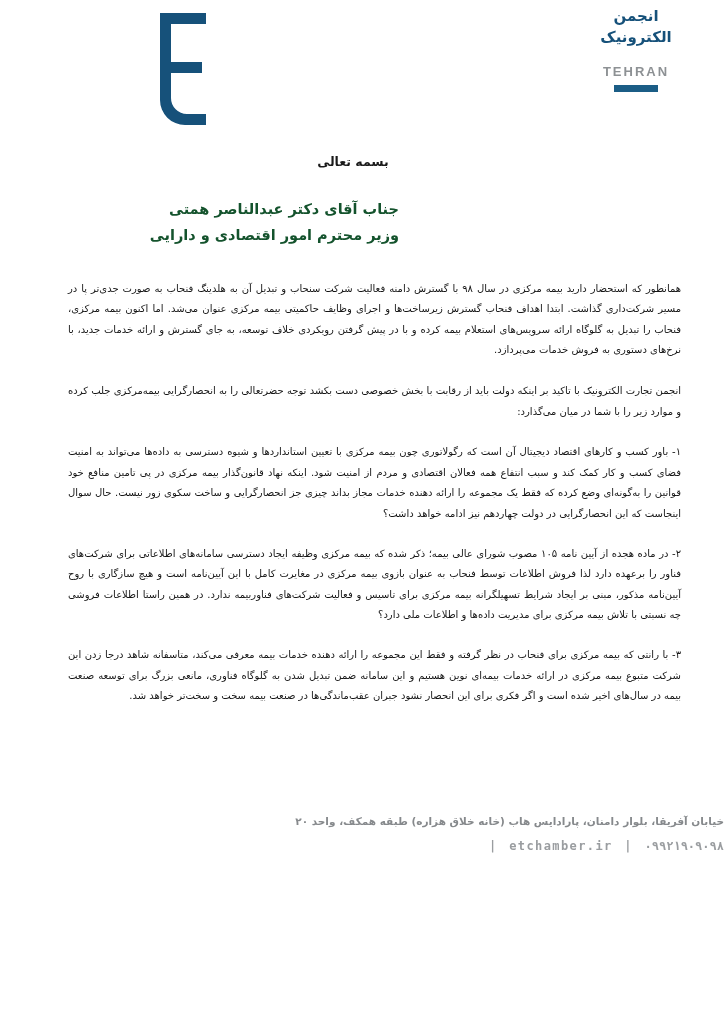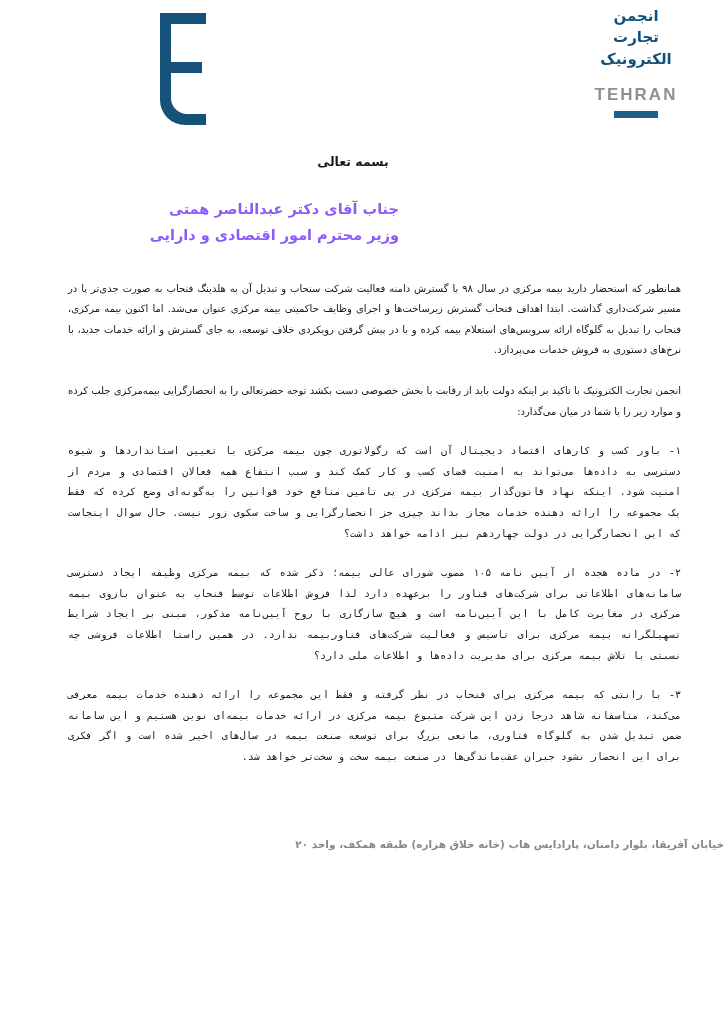--- a/index.html
+++ b/index.html
@@ -52,21 +52,21 @@
     font-size: 15px;
     line-height: 1.42;
     direction: rtl;
     letter-spacing: 0px;
   }
   .brand-fa div { white-space: nowrap; }
   .brand-en {
     margin-top: 15px;
     color: #8d9194;
     font-weight: bold;
-    font-size: 17px;
+    font-size: 13px;
     letter-spacing: 2.0px;
     direction: ltr;
     font-family: "Liberation Sans", sans-serif;
   }
   .brand-rule {
     margin: 6px auto 0;
     width: 44px;
     height: 7px;
     background: #1b5d86;
   }
@@ -90,42 +90,42 @@
     transform: translateX(-22px);
   }
 
   .addressee {
     margin: 28px 66px 0 0;
     direction: rtl;
     text-align: right;
     font-size: 14.5px;
     font-weight: bold;
     line-height: 1.78;
-    color: #8b5cf6;
+    color: #14532d;
     padding-right: 272px;
   }
   .addressee div { white-space: nowrap; }
 
   .body-copy {
     margin: 0;
     padding: 0 56px 0 55px;
     direction: rtl;
   }
   .para {
     margin: 0 0 20px 0;
     font-size: 10px;
     line-height: 2.06;
     text-align: justify;
     text-align-last: right;
     color: #151515;
     font-weight: normal;
   }
   .para.first { margin-top: 30px; }
   .para.lead  { }
-  .para.item  { margin-bottom: 19px; font-family: Liberation Mono, monospace; }
+  .para.item  { margin-bottom: 19px; }
 
   
   .footer {
     position: absolute;
     left: 0;
     bottom: 55px;
     width: 724px;
     text-align: right;
     direction: rtl;
     color: #8f9295;
@@ -155,21 +155,20 @@
 
     <div class="logo-mark">
       <svg width="58" height="118" viewBox="0 0 58 118" xmlns="http://www.w3.org/2000/svg">
         <path d="M8 3 H54 V14 H19 V52 H50 V63 H19 V88 a16 16 0 0 0 16 16 H54 V115 H33 A25 25 0 0 1 8 90 Z" fill="#16517a"></path>
       </svg>
     </div>
 
     <div class="brand-block">
       <div class="brand-fa">
         <div>انجمن</div>
-        <div>تجارت</div>
         <div>الکترونیک</div>
       </div>
       <div class="brand-en">TEHRAN</div>
       <div class="brand-rule"></div>
     </div>
 
   </div>
 
   <div class="sheet">
 
@@ -185,15 +184,21 @@
       <p class="para lead">انجمن تجارت الکترونیک با تاکید بر اینکه دولت باید از رقابت با بخش خصوصی دست بکشد توجه حضرتعالی را به انحصارگرایی بیمه‌مرکزی جلب کرده و موارد زیر را با شما در میان می‌گذارد:</p>
       <p class="para item">۱- باور کسب و کارهای اقتصاد دیجیتال آن است که رگولاتوری چون بیمه مرکزی با تعیین استانداردها و شیوه دسترسی به داده‌ها می‌تواند به امنیت فضای کسب و کار کمک کند و سبب انتفاع همه فعالان اقتصادی و مردم از امنیت شود. اینکه نهاد قانون‌گذار بیمه مرکزی در پی تامین منافع خود قوانین را به‌گونه‌ای وضع کرده که فقط یک مجموعه را ارائه دهنده خدمات مجاز بداند چیزی جز  انحصارگرایی و ساخت سکوی زور نیست. حال سوال اینجاست که این انحصارگرایی در دولت چهاردهم نیز ادامه خواهد داشت؟</p>
       <p class="para item">۲- در ماده هجده از آیین نامه ۱۰۵ مصوب شورای عالی بیمه؛ ذکر شده که بیمه مرکزی وظیفه ایجاد دسترسی سامانه‌های اطلاعاتی برای شرکت‌های فناور را برعهده دارد لذا فروش اطلاعات توسط فنحاب به عنوان بازوی بیمه مرکزی در مغایرت کامل با این آیین‌نامه است و هیچ سازگاری با روح آیین‌نامه مذکور، مبنی بر ایجاد شرایط تسهیلگرانه بیمه مرکزی برای تاسیس و فعالیت شرکت‌های فناوربیمه ندارد. در همین راستا اطلاعات فروشی چه نسبتی با تلاش بیمه مرکزی برای مدیریت داده‌ها و اطلاعات ملی دارد؟</p>
       <p class="para item">۳- با رانتی که بیمه مرکزی برای فنحاب در نظر گرفته و فقط این مجموعه را ارائه دهنده خدمات بیمه معرفی می‌کند، متاسفانه شاهد درجا زدن این شرکت متبوع بیمه مرکزی در ارائه خدمات بیمه‌ای نوین هستیم و این سامانه ضمن تبدیل شدن به گلوگاه فناوری، مانعی بزرگ برای توسعه صنعت بیمه در سال‌های اخیر شده است و اگر فکری برای این انحصار نشود جبران عقب‌ماندگی‌ها در صنعت بیمه سخت و سخت‌تر خواهد شد.</p>
     </div>
 
   </div>
 
   <div class="footer">
     <div class="footer-address">خیابان آفریقا، بلوار دامنان، پارادایس هاب (خانه خلاق هزاره) طبقه همکف، واحد ۲۰</div>
+    <div class="footer-contact">
+      <span class="sep">|</span>
+      <span>etchamber.ir</span>
+      <span class="sep">|</span>
+      <span>۰۹۹۲۱۹۰۹۰۹۸</span>
+    </div>
   </div>
 
 </div>
 
 </body></html>

